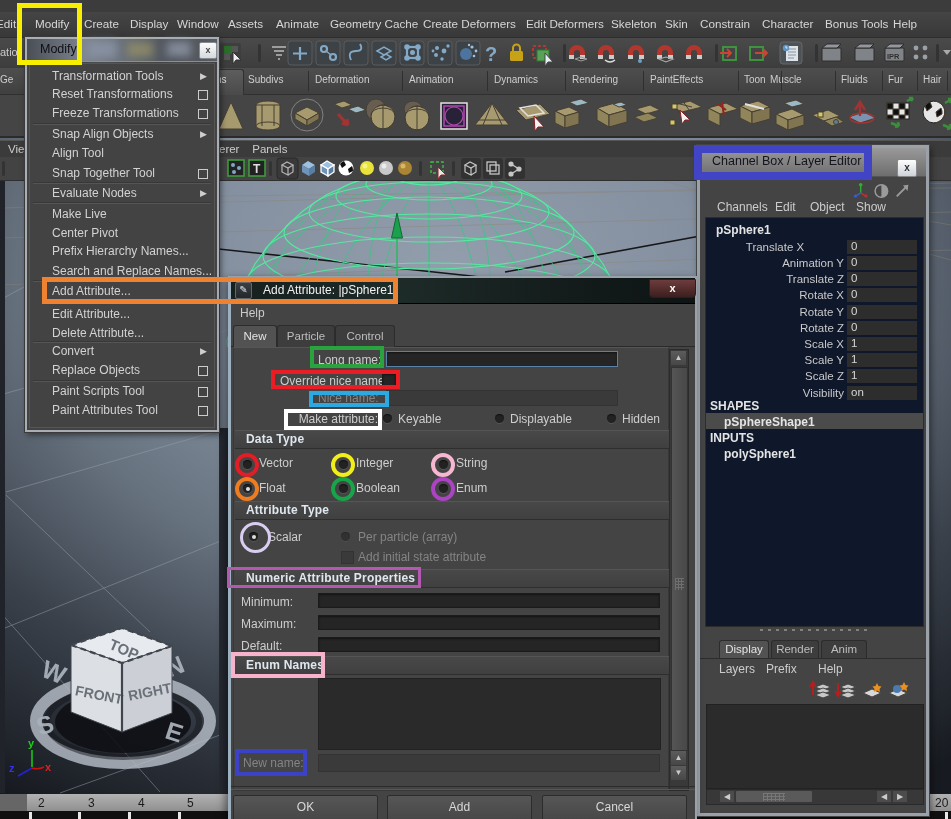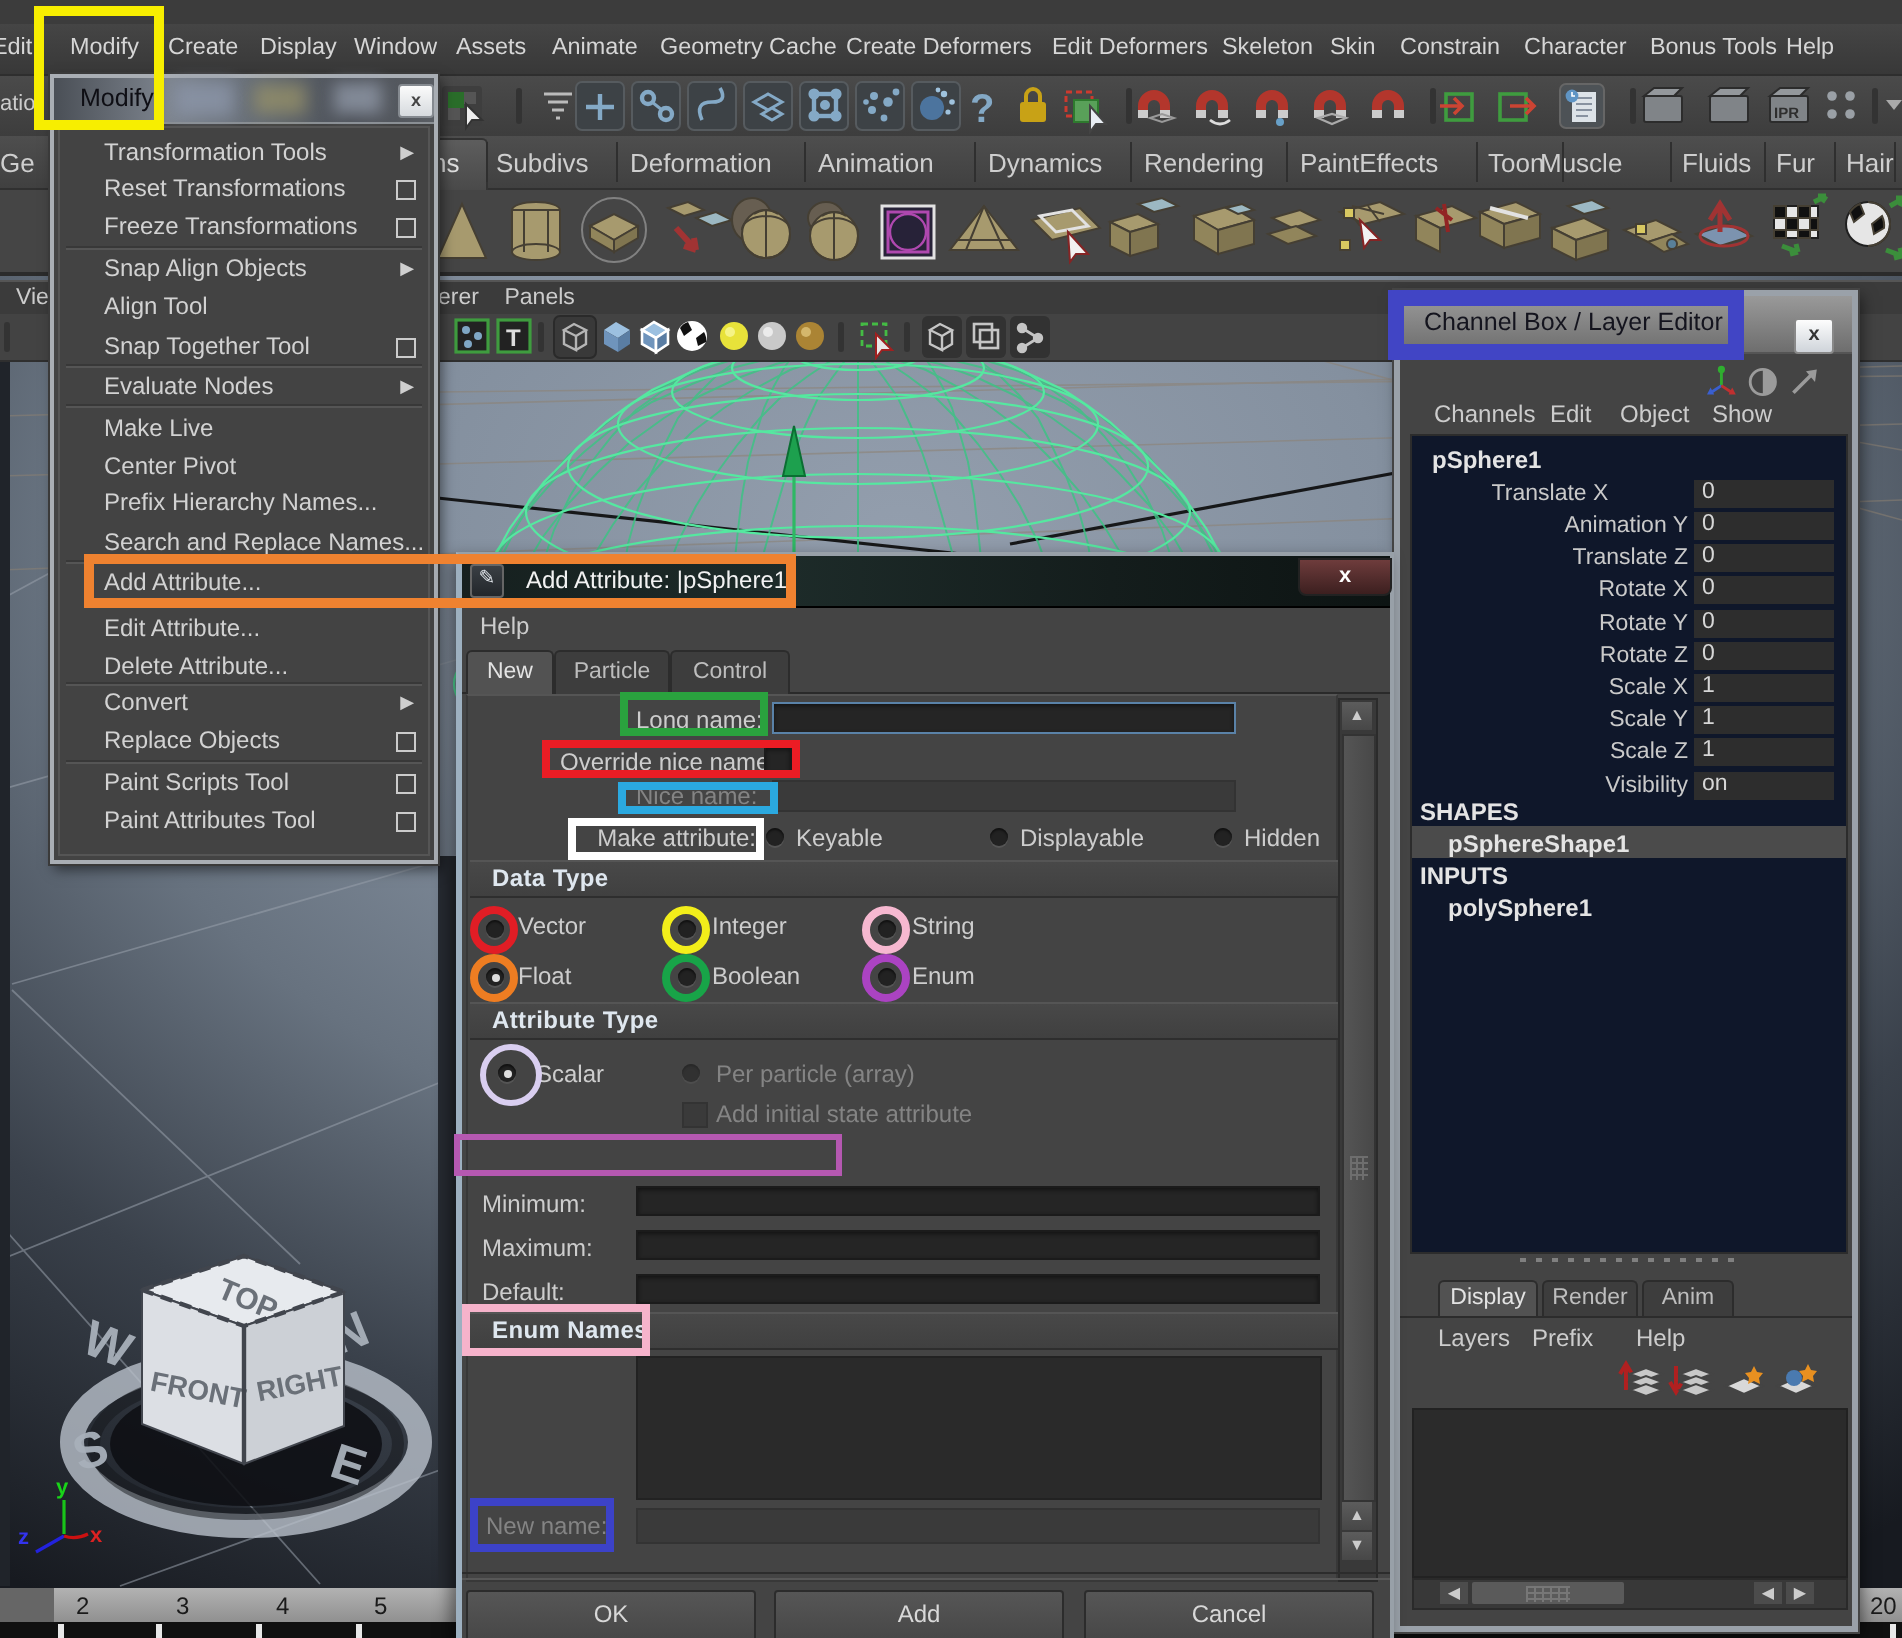--- a/index.html
+++ b/index.html
@@ -6,21 +6,21 @@
     font-family:"Liberation Sans",sans-serif;background:#3c3c3c;}
   .abs{position:absolute;}
   .tx{position:absolute;white-space:nowrap;}
   
   #titlebar{left:0;top:0;width:951px;height:12px;background:#050505;}
   #menubar{left:0;top:12px;width:951px;height:25px;background:linear-gradient(#454545,#383838);
     border-bottom:1px solid #2e2e2e;}
   .mi{position:absolute;top:5px;font-size:11.7px;color:#d6d6d6;}
   #statusline{left:0;top:38px;width:951px;height:30px;background:linear-gradient(#4a4a4a,#3d3d3d);}
   #shelftabs{left:0;top:68px;width:951px;height:26px;background:linear-gradient(#4e4e4e,#404040);border-bottom:1px solid #303030;}
-  .stab{position:absolute;top:6px;font-size:13px;color:#cecece;}
+  .stab{position:absolute;top:6px;font-size:10px;color:#cecece;}
   .stabsep{position:absolute;top:3px;width:1px;height:20px;background:#2f2f2f;}
   #shelf{left:0;top:95px;width:951px;height:41px;background:#454545;border-bottom:2px solid #2b2b2b;}
   
   #vp{left:0;top:138px;width:951px;height:656px;
     background:radial-gradient(ellipse 820px 620px at 450px 130px,#939ead 0%,#84909f 30%,#67727f 52%,#3a414b 74%,#171a20 100%);}
   #vpmenu{left:0;top:140px;width:951px;height:17px;background:#3b3b3b;border-top:1px solid #555;}
   #vpicons{left:0;top:157px;width:951px;height:23px;background:#434343;border-bottom:1px solid #2f2f2f;}
   
   #timeline{left:0;top:794px;width:951px;height:25px;background:#2a2a2a;}
   
@@ -697,20 +697,23 @@
       <span class="lbl" style="left:225px;top:203px">Enum</span>
     <div class="sect" style="top:223px">
         <b>Attribute Type</b>
       </div>
     <div class="radio on" style="left:18px;top:254px"></div>
       <span class="lbl" style="left:37px;top:252px">Scalar</span>
     <div class="radio" style="left:110px;top:254px;opacity:.55"></div>
       <span class="lbldis" style="left:127px;top:252px">Per particle (array)</span>
     <div class="inpdis" style="left:110px;top:273px;width:11px;height:11px;background:#3a3a3a"></div>
       <span class="lbldis" style="left:127px;top:272px">Add initial state attribute</span>
+    <div class="sect" style="top:291px">
+        <b>Numeric Attribute Properties</b>
+      </div>
     <span class="lbl" style="left:10px;top:317px">Minimum:</span>
     <div class="inp" style="left:87px;top:315px;width:340px;height:13px"></div>
     <span class="lbl" style="left:10px;top:339px">Maximum:</span>
     <div class="inp" style="left:87px;top:337px;width:340px;height:13px"></div>
     <span class="lbl" style="left:10px;top:361px">Default:</span>
     <div class="inp" style="left:87px;top:359px;width:340px;height:13px"></div>
     <div class="sect" style="top:378px">
         <b>Enum Names</b>
       </div>
     <div class="abs" style="left:87px;top:400px;width:341px;height:70px;background:#2a2a2a;border:1px solid #222"></div>

